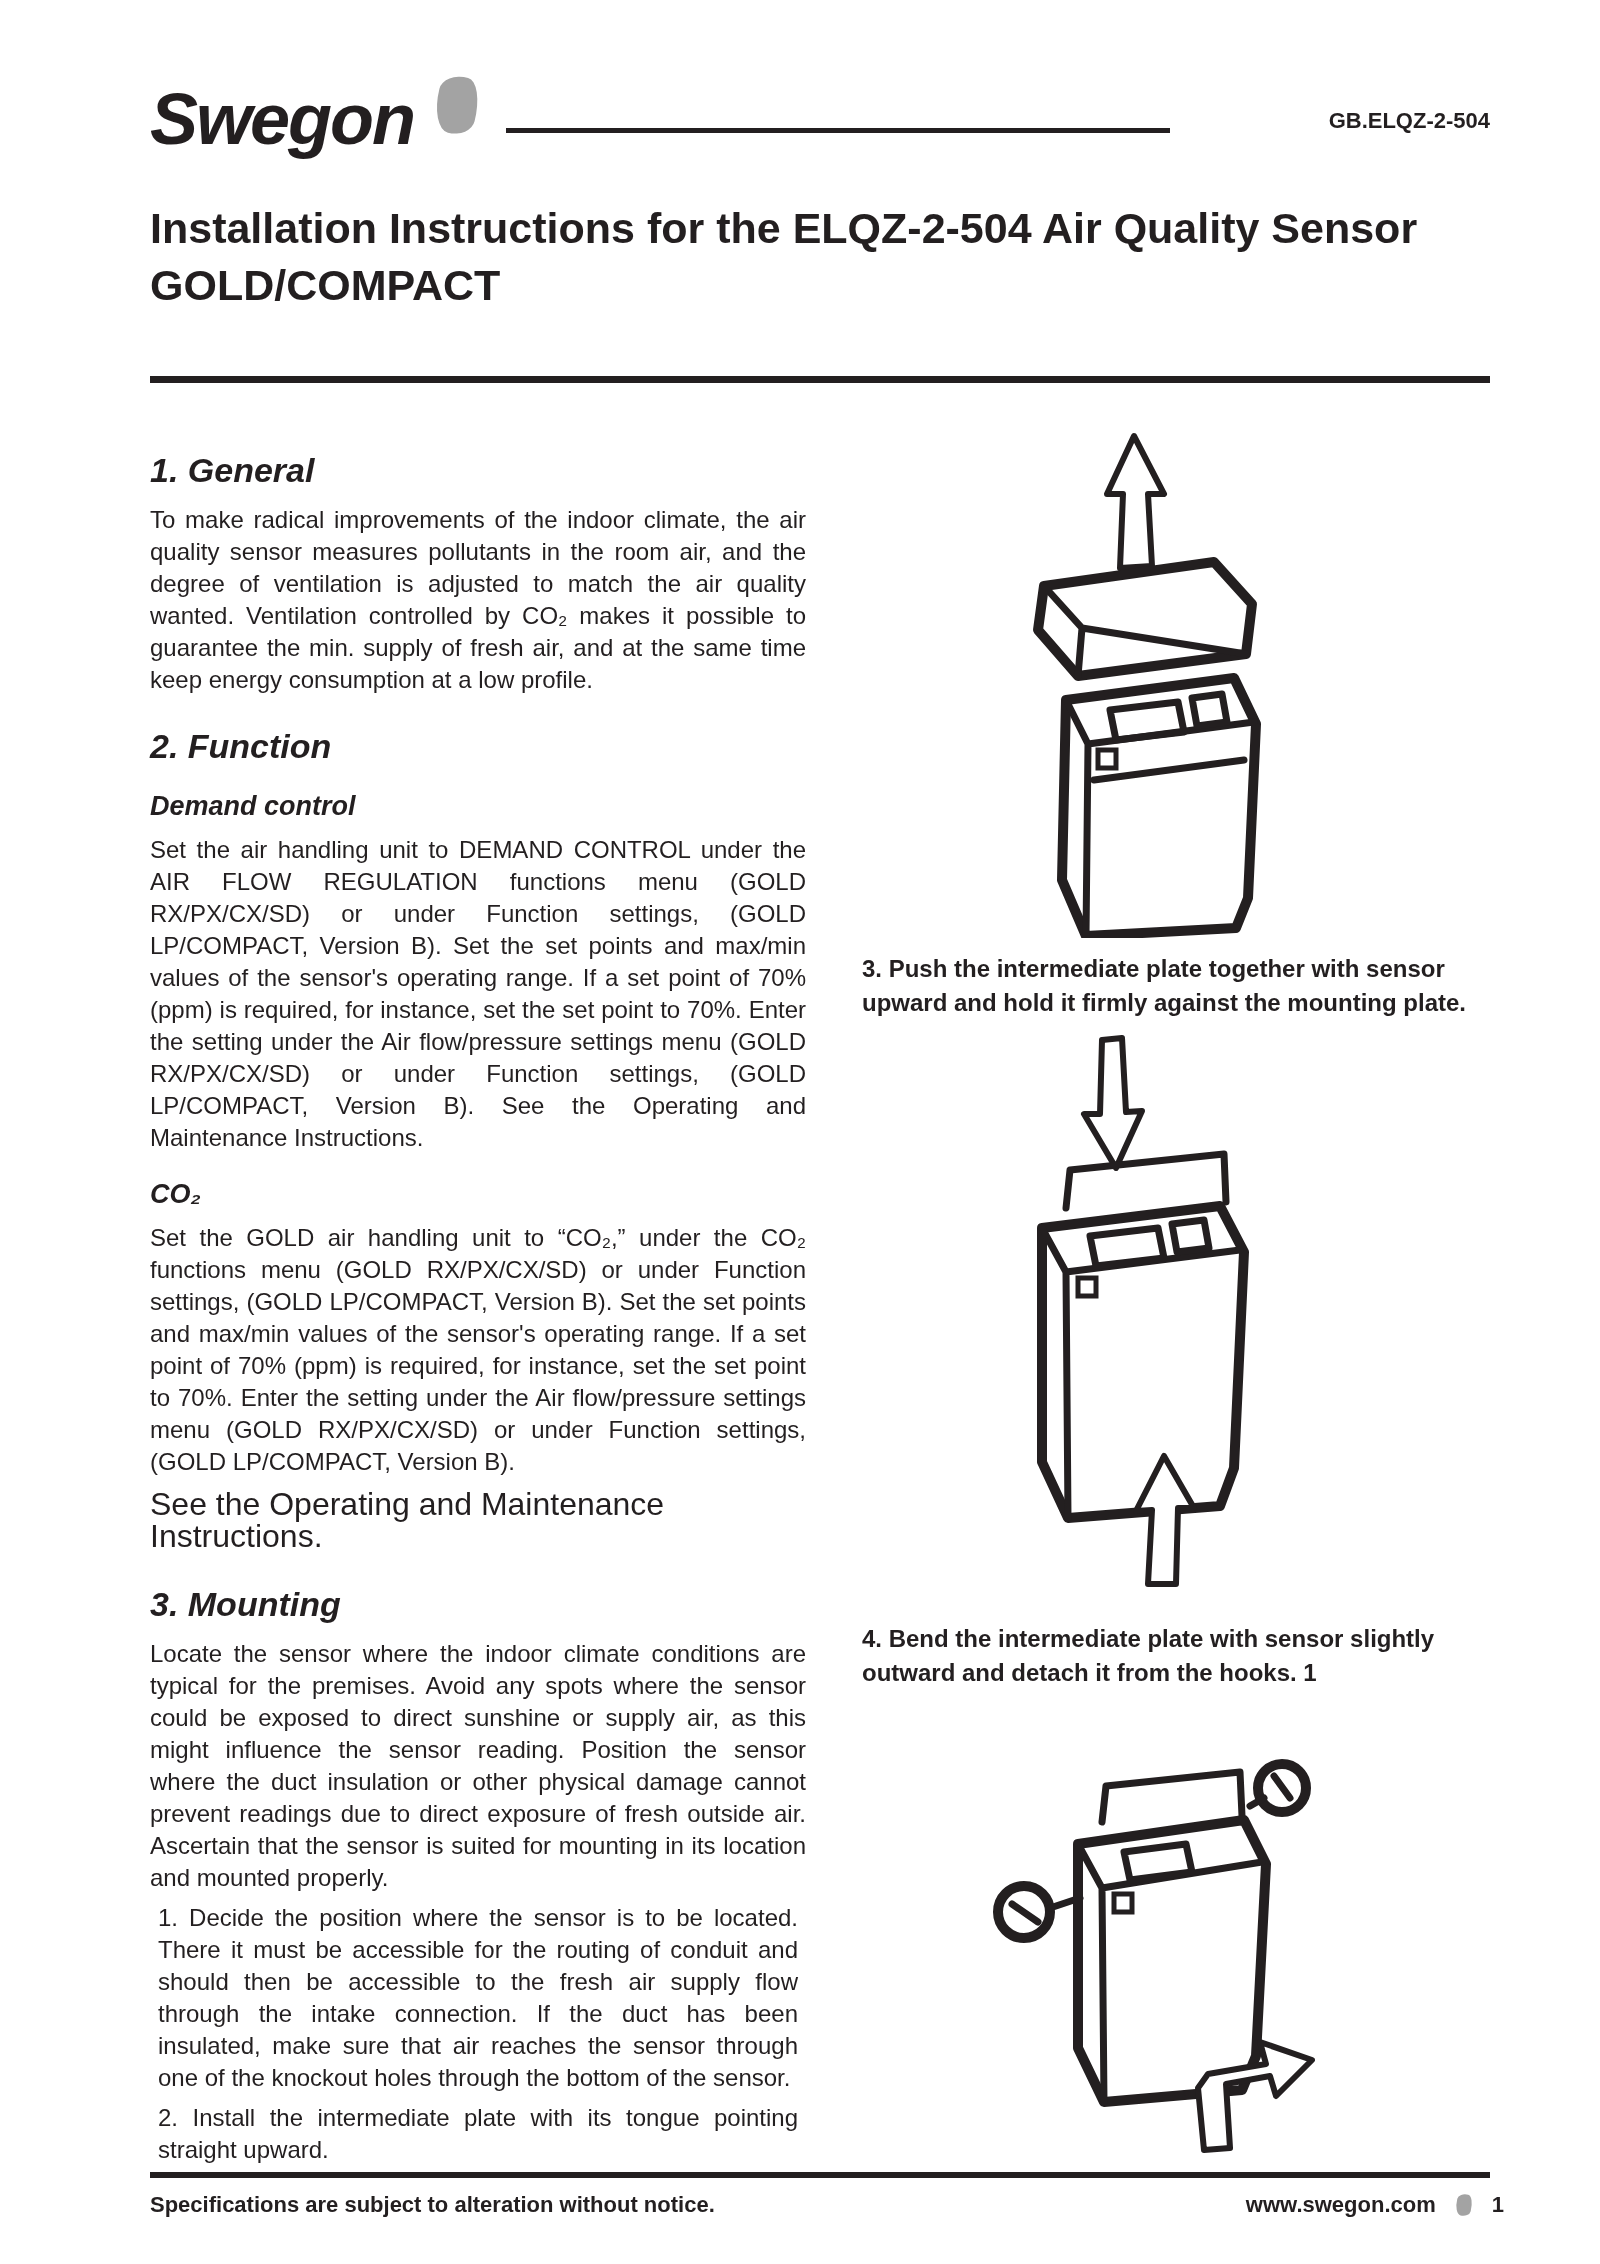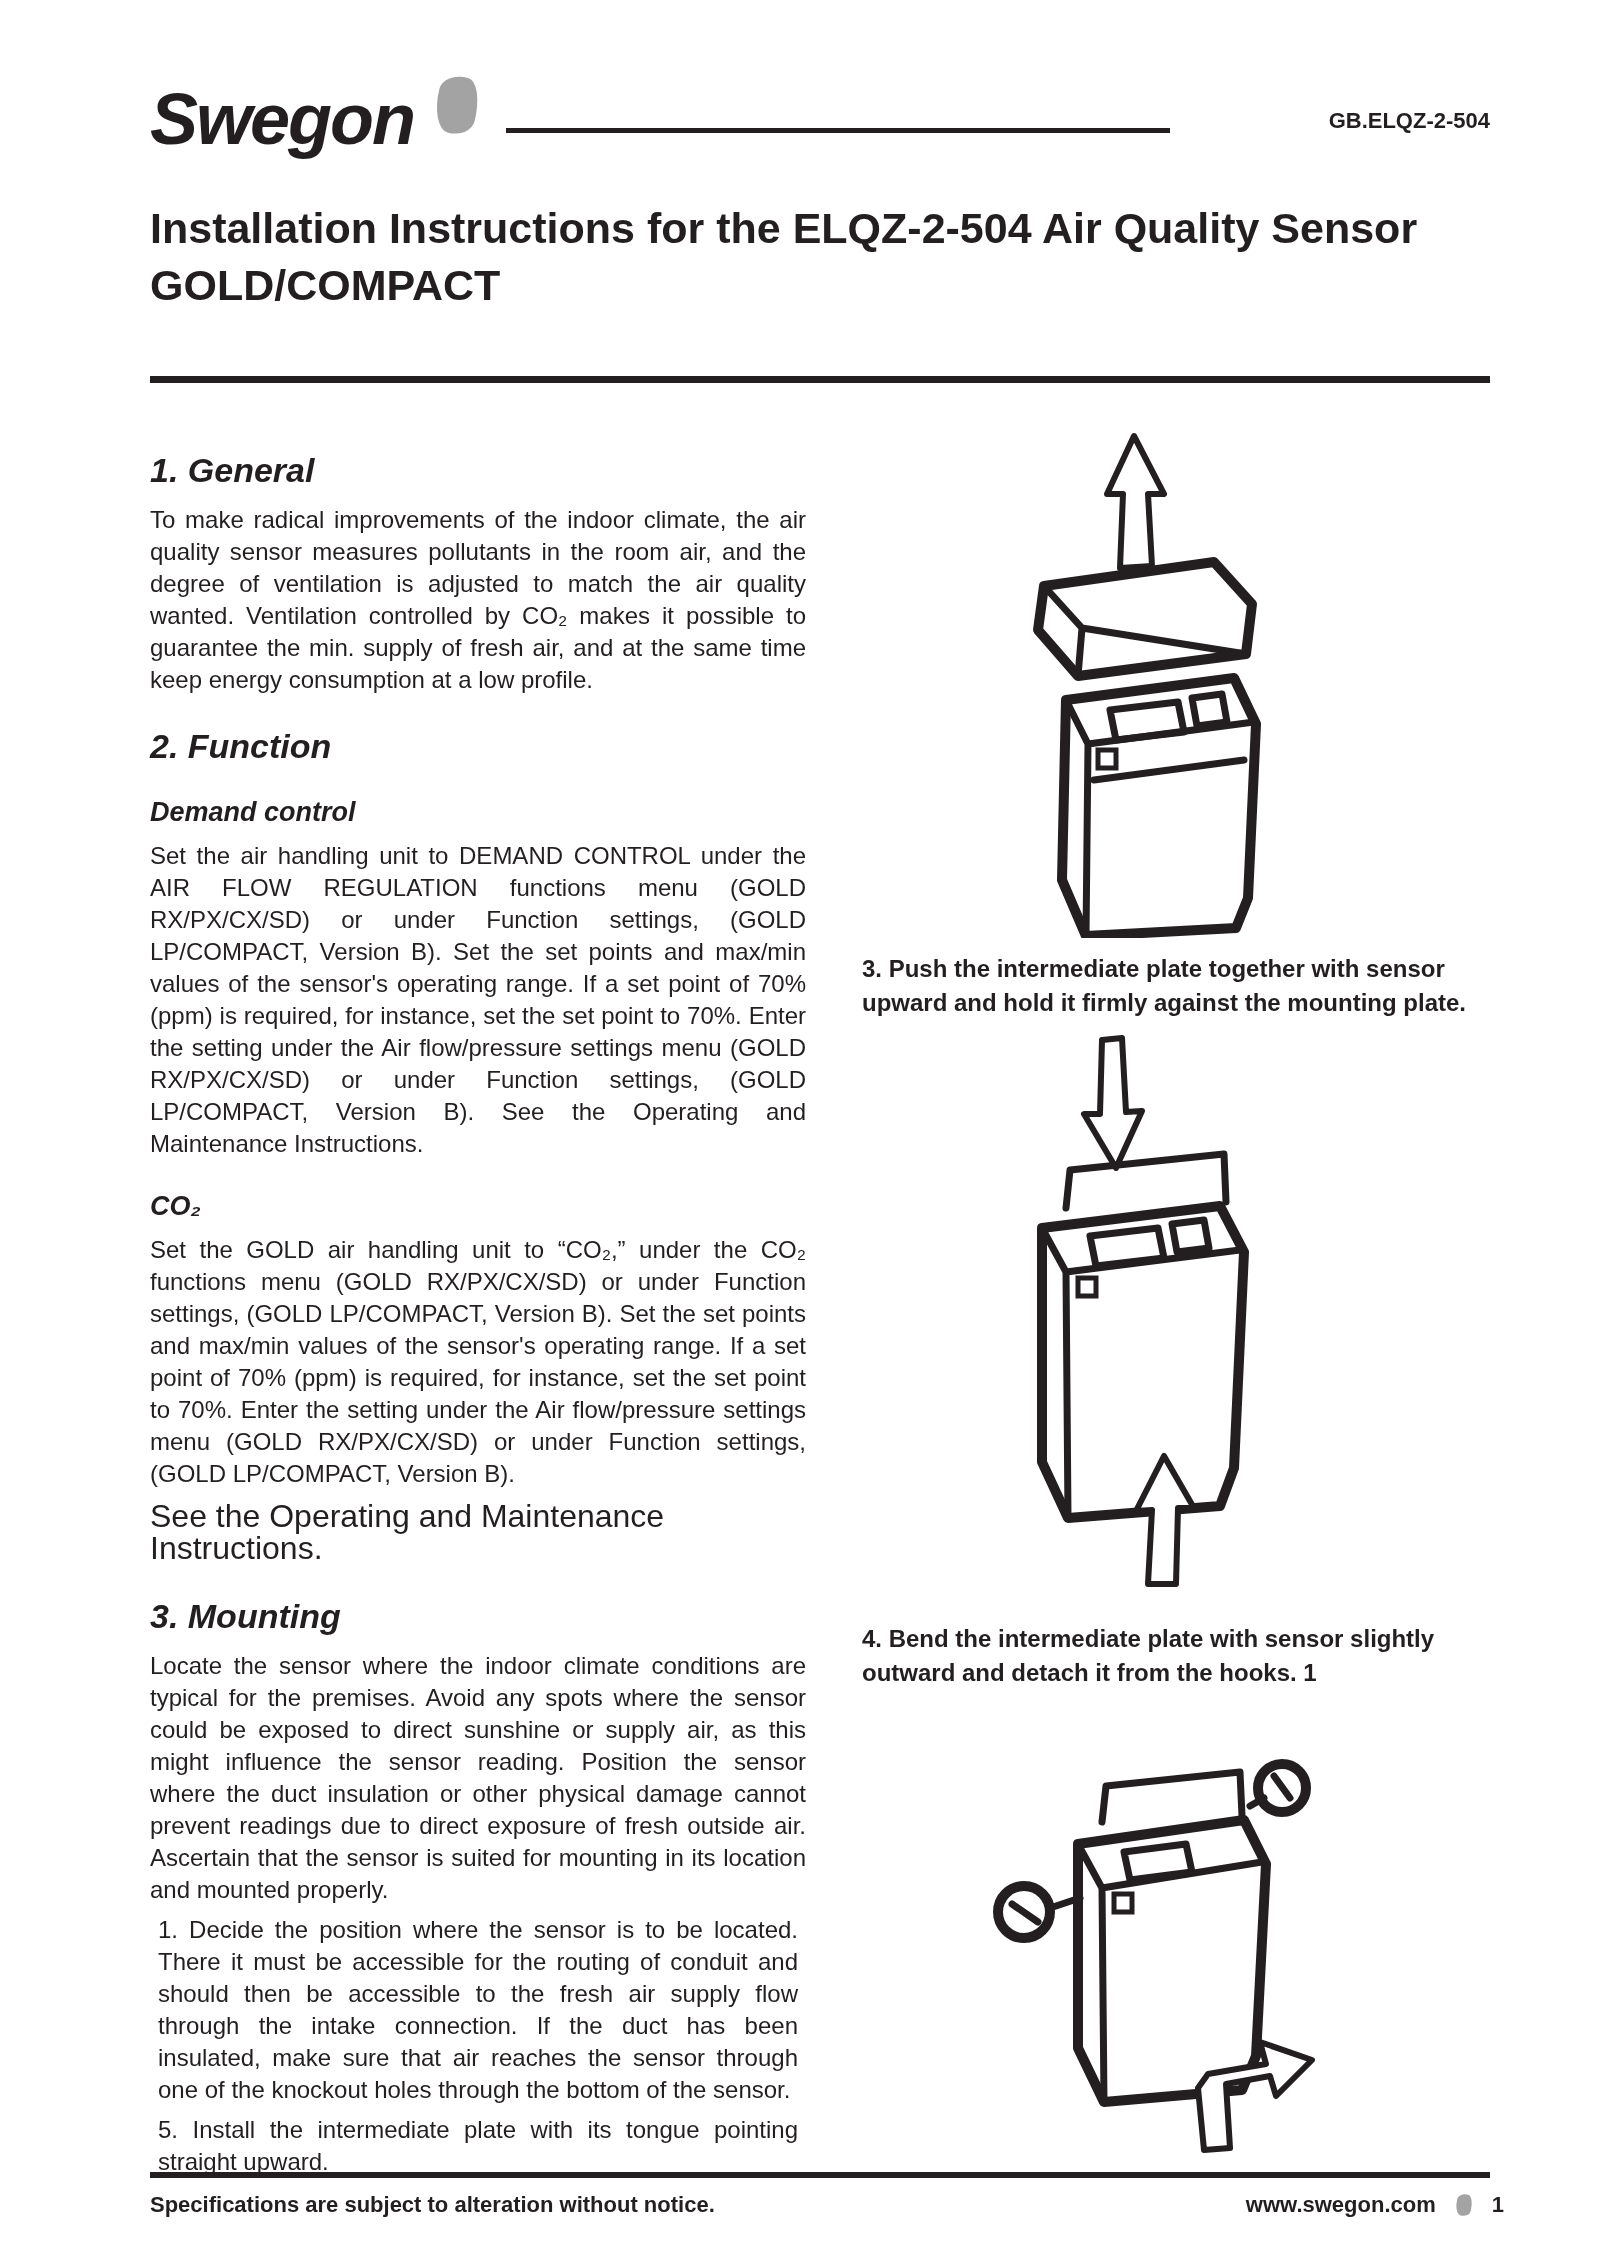--- a/index.html
+++ b/index.html
@@ -24,21 +24,21 @@
   
   .title{left:150px;top:200px;width:1360px;font-size:43px;line-height:57px;font-weight:bold;}
   .title-rule{left:150px;top:376px;width:1340px;height:7px;background:#231f20;}
   
   .col-left{left:150px;top:450px;width:656px;}
   .col-right{left:862px;top:428px;width:630px;}
   h2.sec{
     font-size:34px;font-style:italic;font-weight:bold;margin:0 0 14px 0;line-height:40px;
   }
   h3.sub{
-    font-size:27px;font-style:italic;font-weight:bold;margin:30px 0 12px 0;line-height:32px;
+    font-size:27px;font-style:italic;font-weight:bold;margin:24px 0 12px 0;line-height:32px;
   }
   .body-par{
     font-size:24px;line-height:32px;text-align:justify;margin:0;
   }
   .see-note{font-size:32px;line-height:32px;margin-top:10px;}
   .step{font-size:24px;line-height:32px;text-align:justify;margin:8px;}
   .sec-gap{margin-top:56px;}
   
   .fig{display:block;}
   .fig-a{margin-left:120px;}
@@ -86,21 +86,21 @@
   <h3 class="sub">Demand control</h3>
   <p class="body-par">Set the air handling unit to DEMAND CONTROL under the AIR FLOW REGULATION functions menu (GOLD RX/PX/CX/SD) or under Function settings, (GOLD LP/COMPACT, Version B). Set the set points and max/min values of the sensor's operating range. If a set point of 70% (ppm) is required, for instance, set the set point to 70%. Enter the setting under the Air flow/pressure settings menu (GOLD RX/PX/CX/SD) or under Function settings, (GOLD LP/COMPACT, Version B). See the Operating and Maintenance Instructions.</p>
 
   <h3 class="sub">CO₂</h3>
   <p class="body-par">Set the GOLD air handling unit to “CO₂,” under the CO₂ functions menu (GOLD RX/PX/CX/SD) or under Function settings, (GOLD LP/COMPACT, Version B). Set the set points and max/min values of the sensor's operating range. If a set point of 70% (ppm) is required, for instance, set the set point to 70%. Enter the setting under the Air flow/pressure settings menu (GOLD RX/PX/CX/SD) or under Function settings, (GOLD LP/COMPACT, Version B).</p>
   <p class="see-note">See the Operating and Maintenance Instructions.</p>
 
   <h2 class="sec sec-gap">3. Mounting</h2>
   <p class="body-par">Locate the sensor where the indoor climate conditions are typical for the premises. Avoid any spots where the sensor could be exposed to direct sunshine or supply air, as this might influence the sensor reading. Position the sensor where the duct insulation or other physical damage cannot prevent readings due to direct exposure of fresh outside air. Ascertain that the sensor is suited for mounting in its location and mounted properly.</p>
   <p class="step">1.  Decide the position where the sensor is to be located. There it must be accessible for the routing of conduit and should then be accessible to the fresh air supply flow through the intake connection. If the duct has been insulated, make sure that air reaches the sensor through one of the knockout holes through the bottom of the sensor.</p>
-  <p class="step">5.  Install the intermediate plate with its tongue pointing straight upward.</p>
+  <p class="step">2.  Install the intermediate plate with its tongue pointing straight upward.</p>
 
 </div>
 
 <div class="abs col-right">
 
   <svg class="fig fig-a" width="300" height="510" viewBox="0 0 300 510">
     <path class="arrow" d="M152 8 L182 66 L166 66 L170 138 L138 140 L141 66 L125 66 Z"></path>
     <path class="stroke" d="M62 158 L232 134 L270 176 L264 226 L96 248 L56 202 Z"></path>
     <path class="thin" d="M62 158 L100 200 L264 226 M100 200 L96 248"></path>
     <path class="stroke" d="M84 272 L252 250 L274 296 L266 470 L254 500 L104 508 L80 452 Z"></path>

